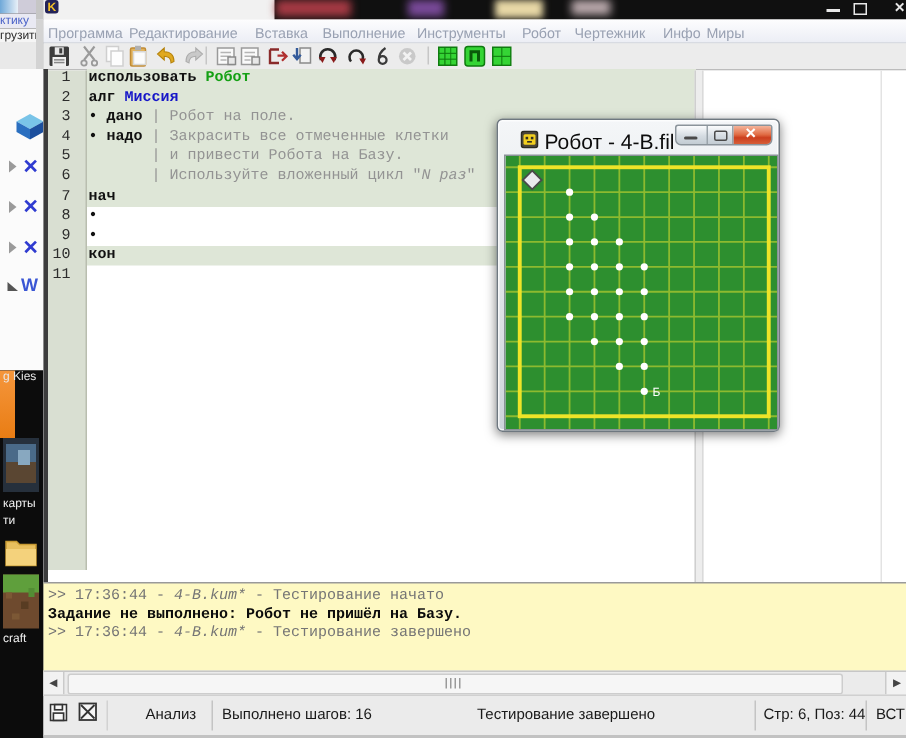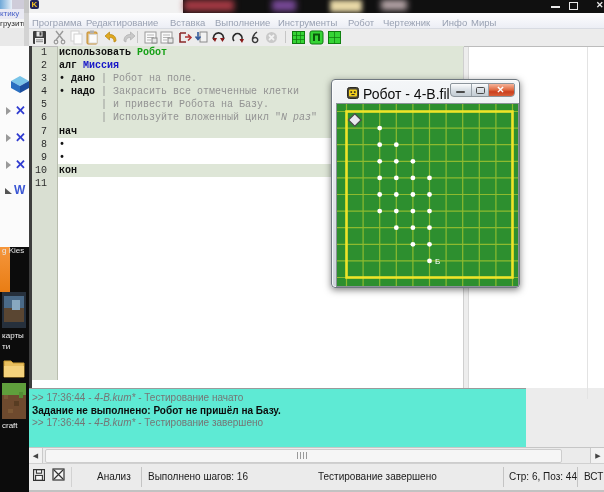--- a/index.html
+++ b/index.html
@@ -211,21 +211,21 @@
        <span style="color:#939393;">| Используйте вложенный цикл "<i>N раз</i>"</span>
 <b>нач</b>
 <b>•</b>
 <b>•</b>
 <b>кон</b></div>
   </div>
 
   <div class="abs" style="left:434px;top:47px;width:4px;height:352px;background:#ededed;border-left:1px solid #cfcfcf;border-right:1px solid #dadada;"></div>
   <div class="abs" style="left:558px;top:47px;width:1px;height:352px;background:#e3e3e3;"></div>
 
-  <div class="abs" id="console" style="left:0;top:388px;width:497px;height:59px;background:#5eead4;border-top:1px solid #9a9a9a;font-family:Liberation Sans, sans-serif;font-size:10px;">
+  <div class="abs" id="console" style="left:0;top:388px;width:576px;height:59px;background:#fef9c3;border-top:1px solid #9a9a9a;font-family:Liberation Mono, monospace;font-size:10px;">
     <div class="abs pre" style="left:3px;top:3px;color:#757575;">&gt;&gt; 17:36:44 - <i>4-B.kum*</i> - Тестирование начато</div>
     <div class="abs pre" style="left:3px;top:15.5px;color:#0c0c0c;font-weight:bold;text-align:center;">Задание не выполнено: Робот не пришёл на Базу.</div>
     <div class="abs pre" style="left:3px;top:28px;color:#757575;">&gt;&gt; 17:36:44 - <i>4-B.kum*</i> - Тестирование завершено</div>
   </div>
 
   <div class="abs" id="hscroll" style="left:0;top:447px;width:575px;height:16px;background:#ebebeb;border-top:1px solid #c6c6c6;">
     <div class="abs" style="left:0;top:0;width:13px;height:15px;background:#f2f2f2;border-right:1px solid #cacaca;color:#444;font-size:7px;line-height:15px;text-align:center;">◀</div>
     <div class="abs" style="left:561px;top:0;width:14px;height:15px;background:#f2f2f2;border-left:1px solid #cacaca;color:#444;font-size:7px;line-height:15px;text-align:center;">▶</div>
     <div class="abs" style="left:16px;top:1px;width:515px;height:12px;background:#f6f6f6;border:1px solid #cdcdcd;border-radius:2px;"></div>
     <div class="abs" style="left:268px;top:4px;width:1px;height:7px;background:#9a9a9a;"></div>

